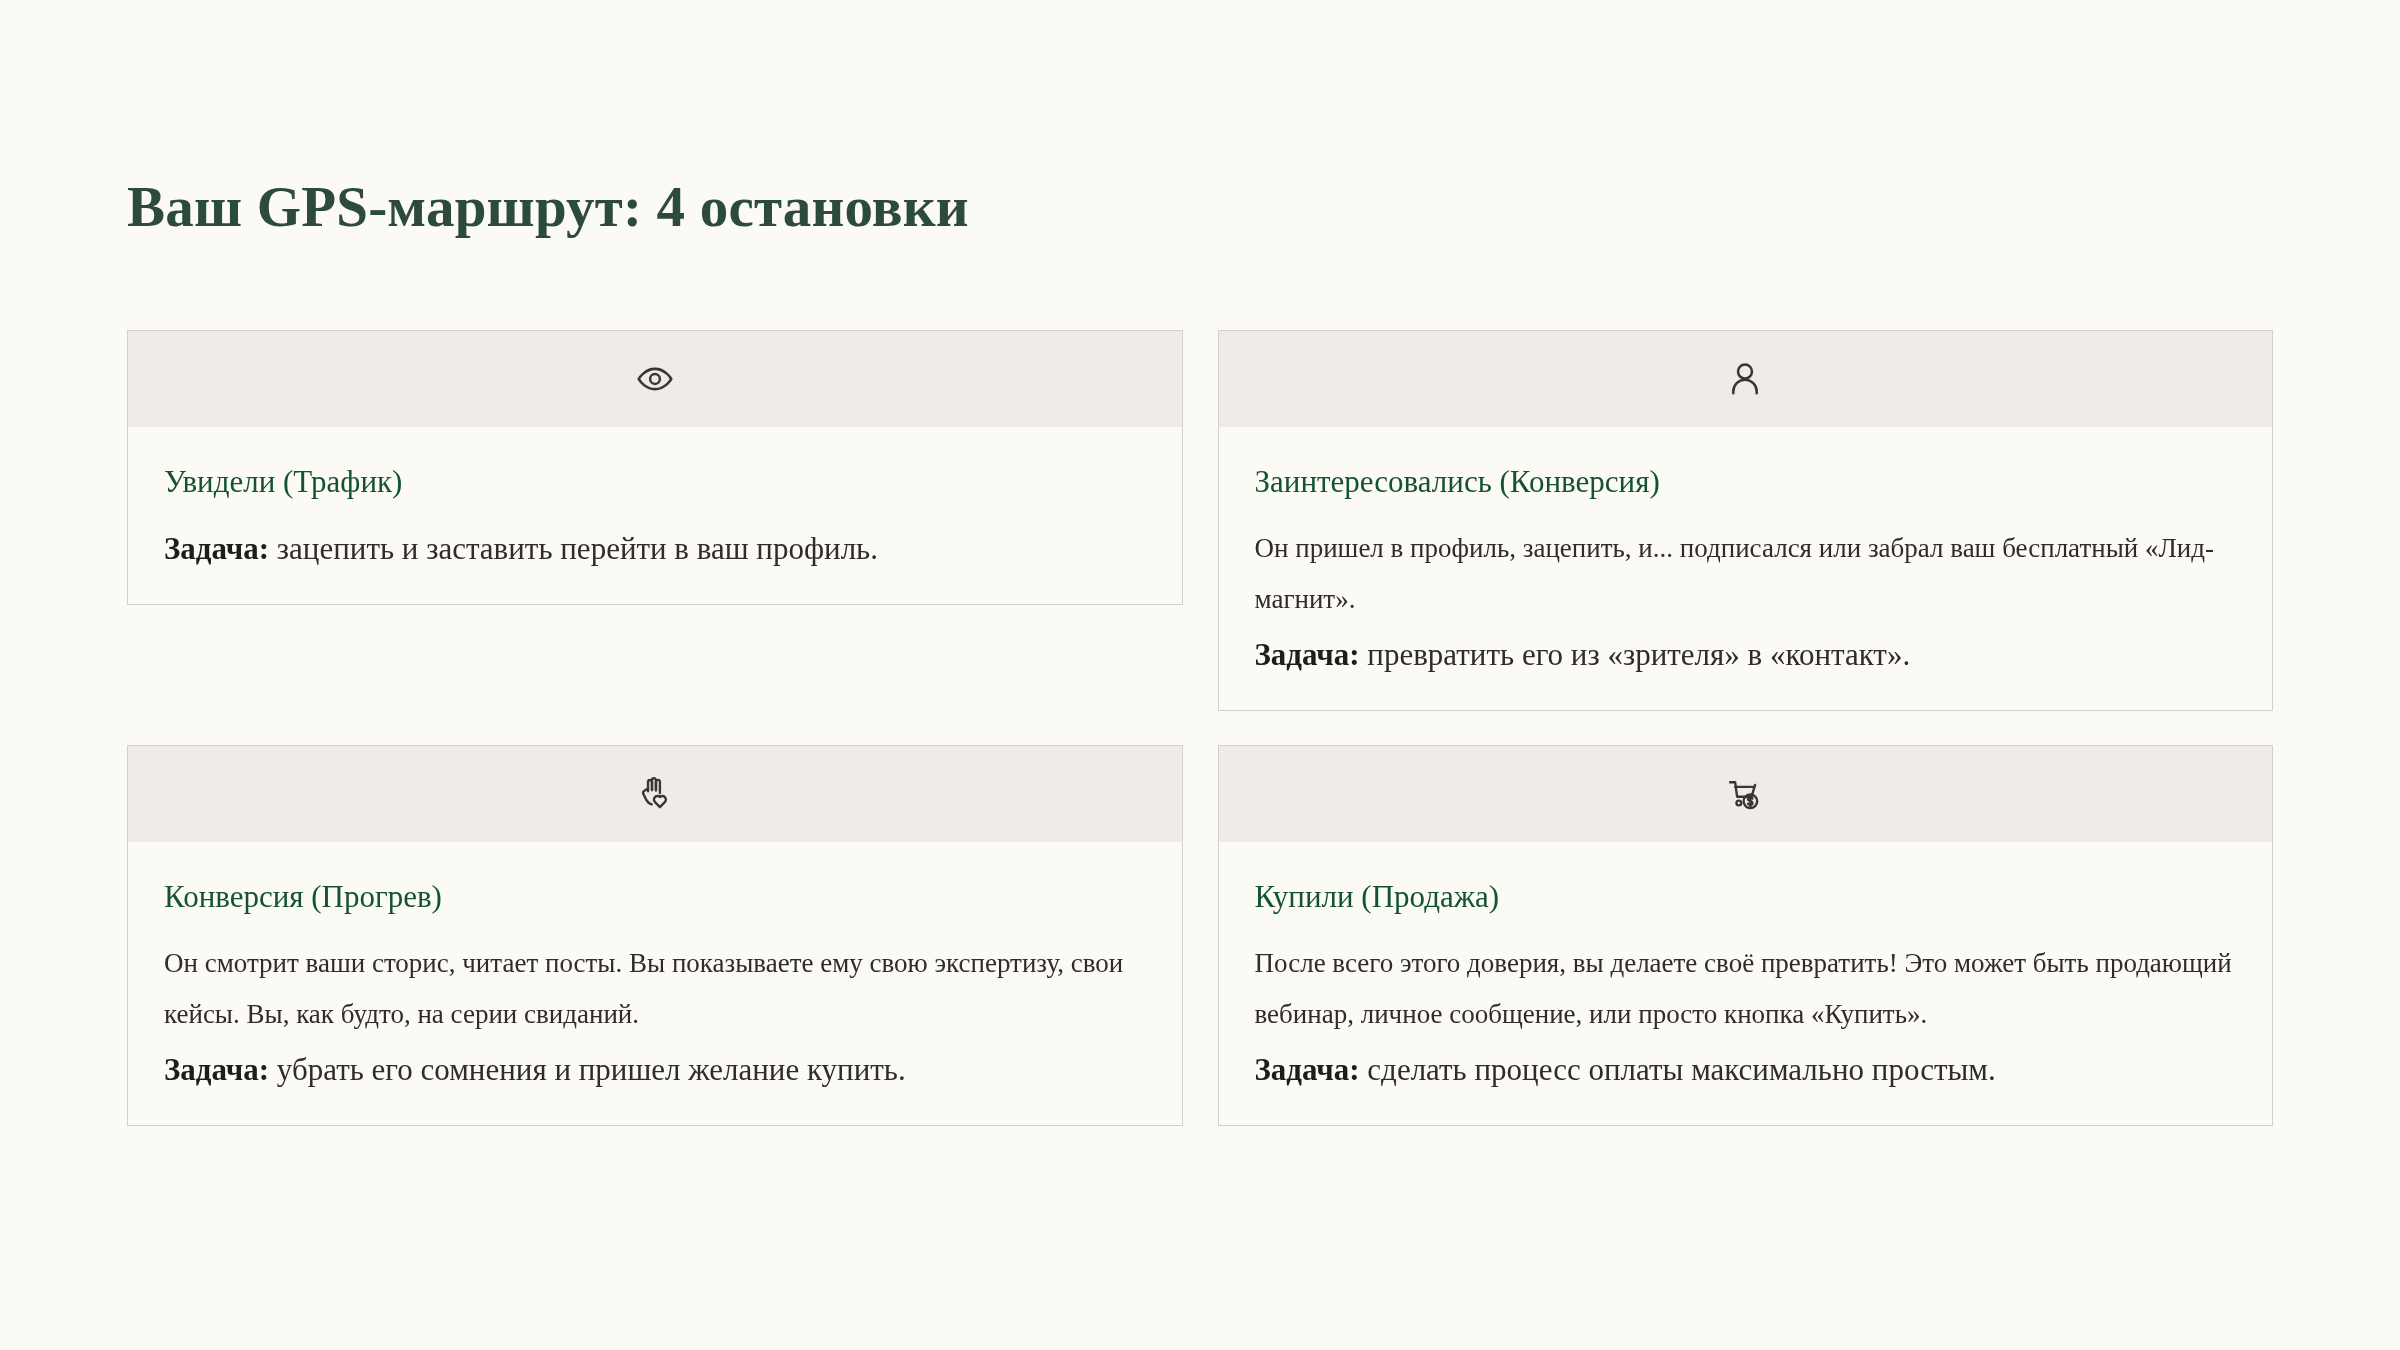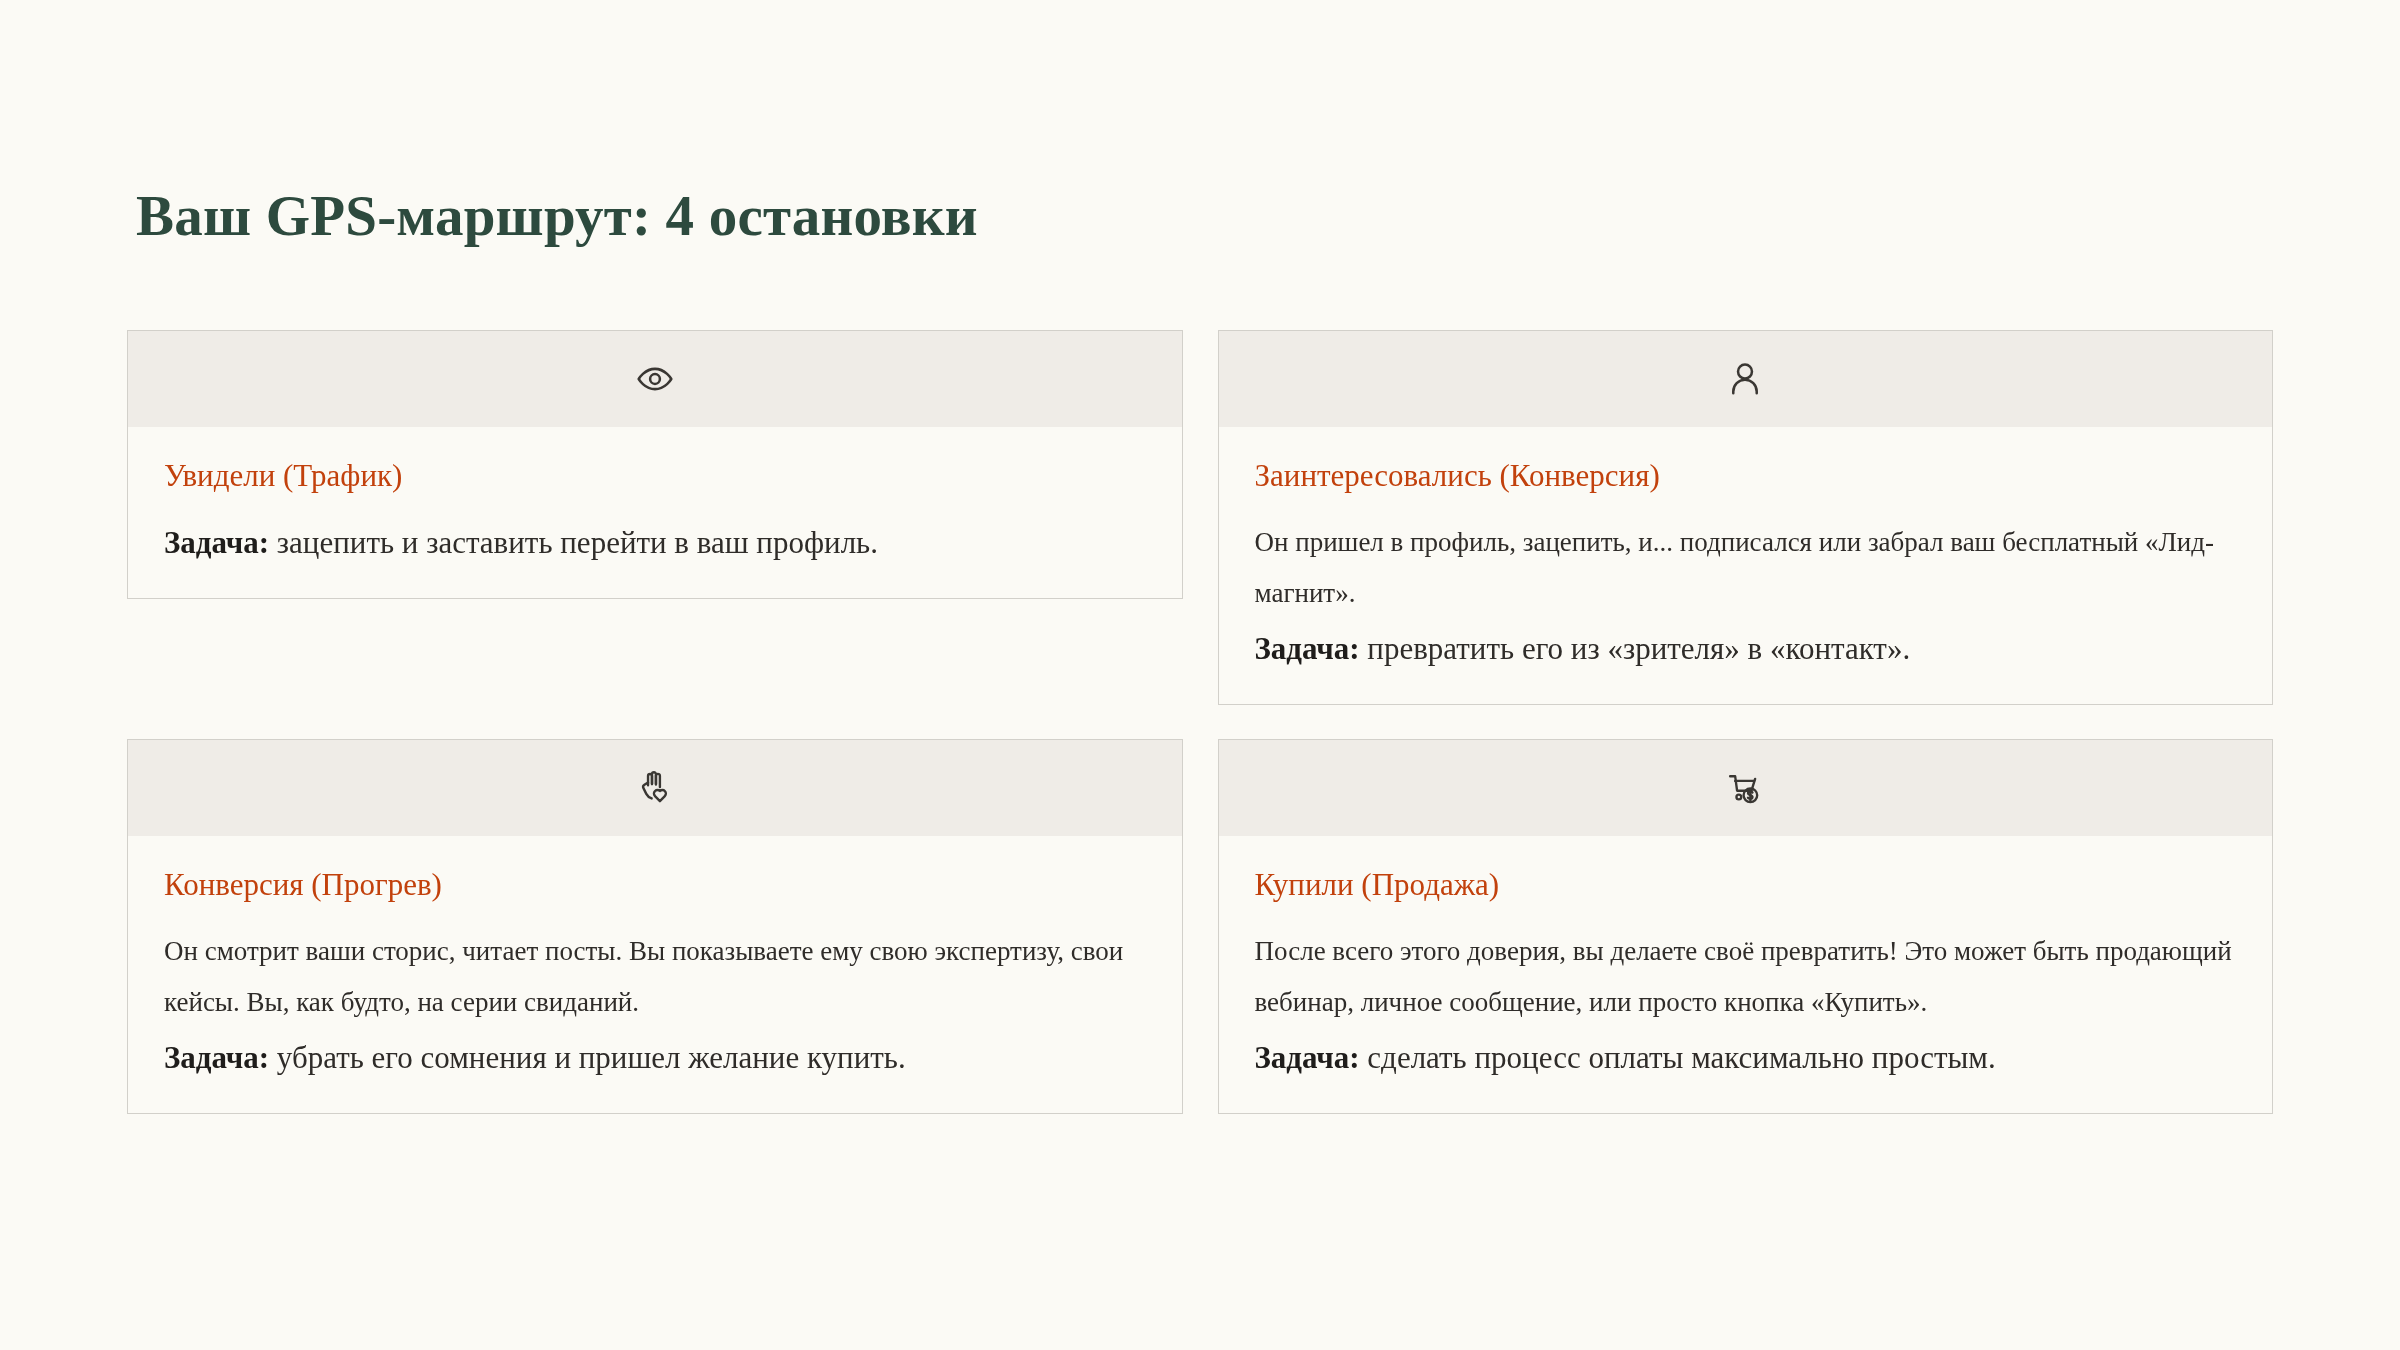--- a/index.html
+++ b/index.html
@@ -18,21 +18,21 @@
     position: relative;
     width: 2400px;
     height: 1350px;
     box-sizing: border-box;
   }
 
   .page-title {
     position: absolute;
     left: 127px;
     top: 172px;
-    margin: 9px;
+    margin: 0;
     font-family: "Liberation Serif", "DejaVu Serif", serif;
     font-size: 57px;
     font-weight: 700;
     line-height: 70px;
     color: #2d4a3e;
     letter-spacing: 0.2px;
     white-space: nowrap;
   }
 
   .card-grid {
@@ -75,26 +75,26 @@
     width: 38px;
     height: 38px;
   }
 
   .card-body {
     padding: 30px 36px 30px 36px;
     box-sizing: border-box;
   }
 
   .card-title {
-    margin: 0 0 22px 0;
+    margin: 6px 0 22px 0;
     font-family: "Liberation Serif", "DejaVu Serif", serif;
     font-size: 31px;
     font-weight: 400;
     line-height: 38px;
-    color: #c2410c;
+    color: #14532d;
   }
 
   .card-desc {
     margin: 0 0 4px 0;
     font-family: "Liberation Serif", "DejaVu Serif", serif;
     font-size: 27px;
     font-weight: 400;
     line-height: 51px;
     color: #2f2c29;
   }

